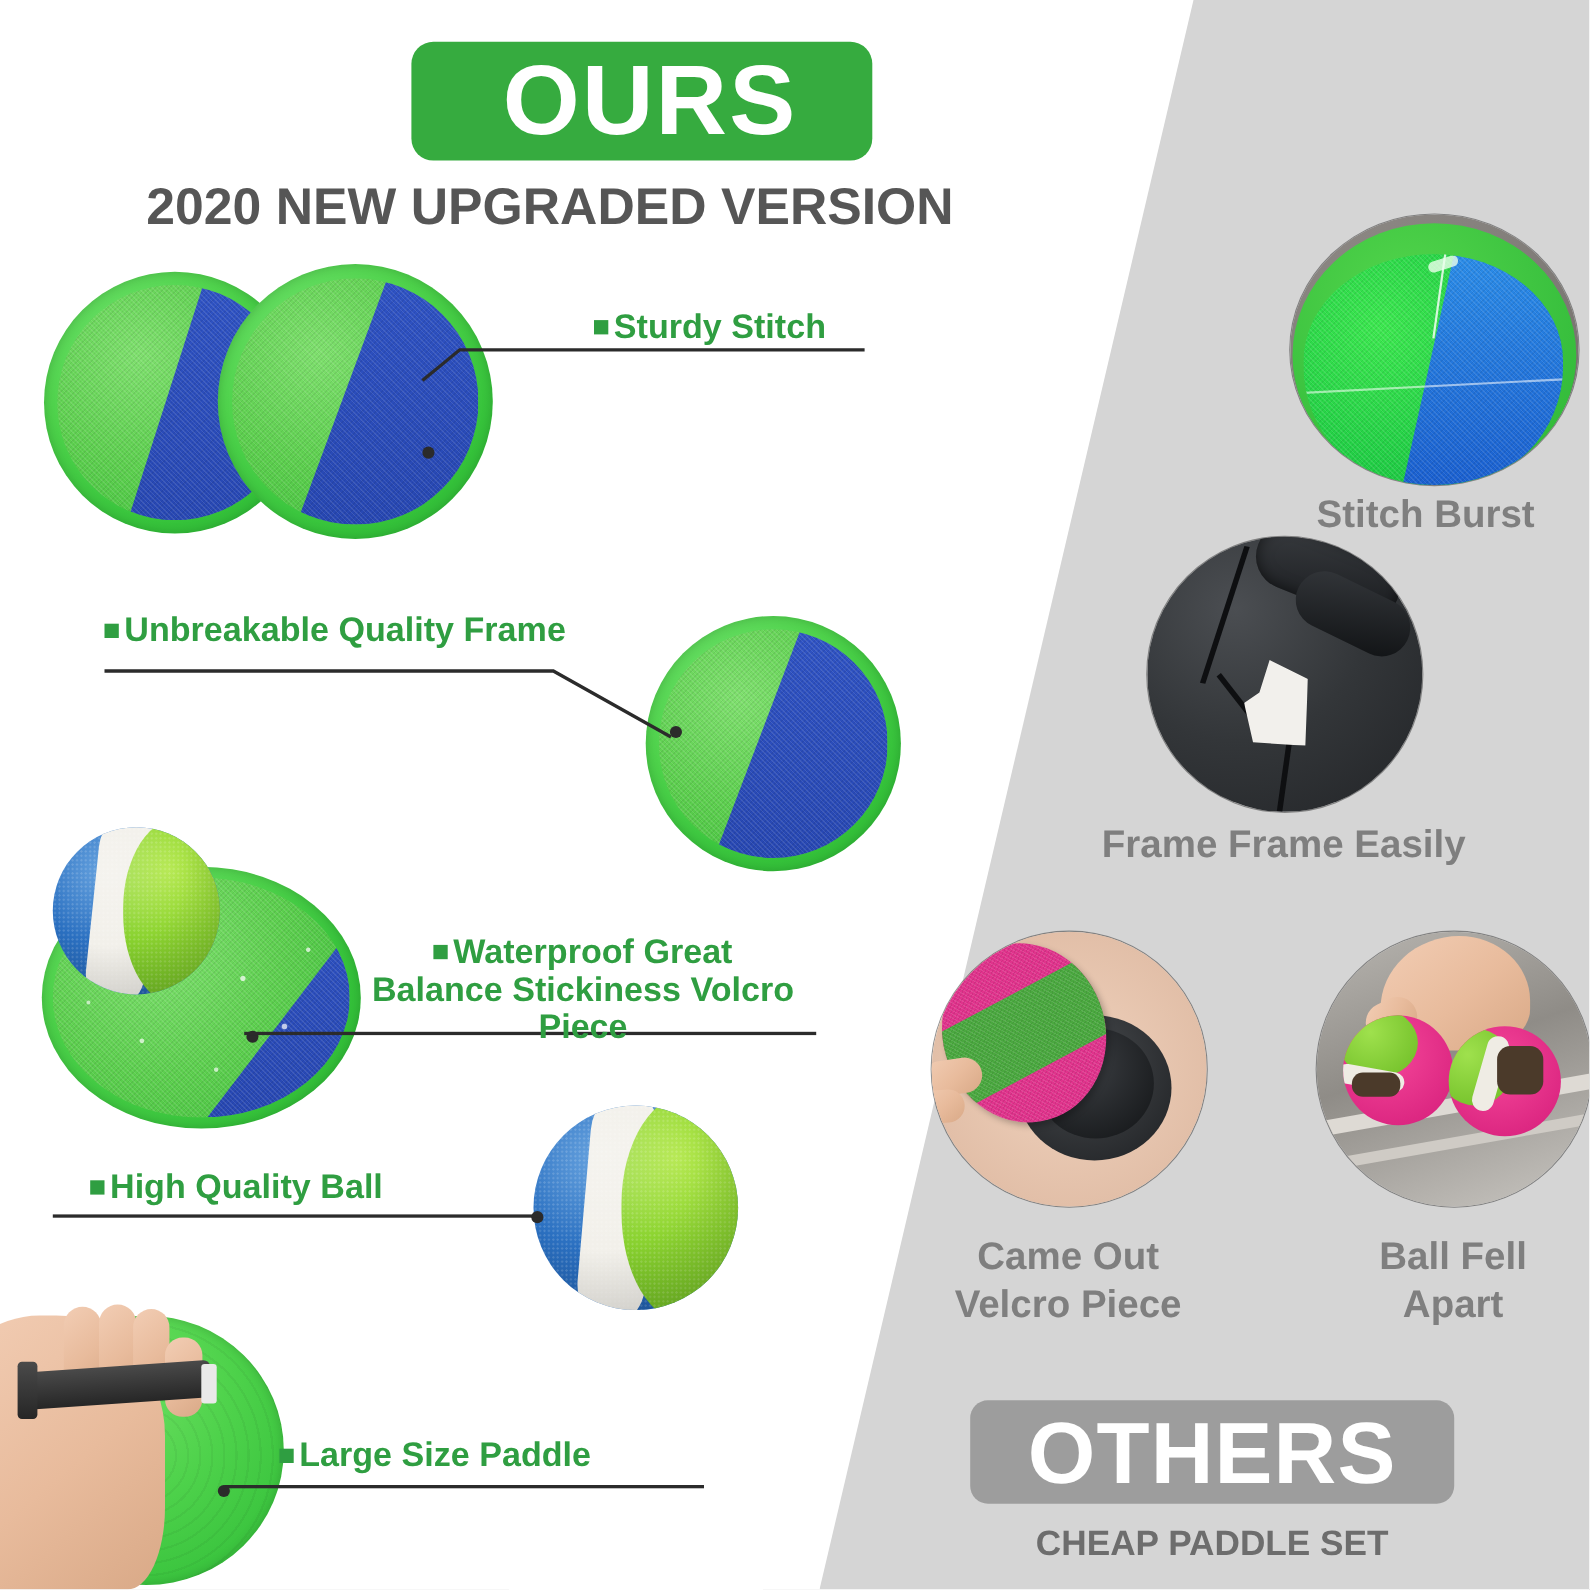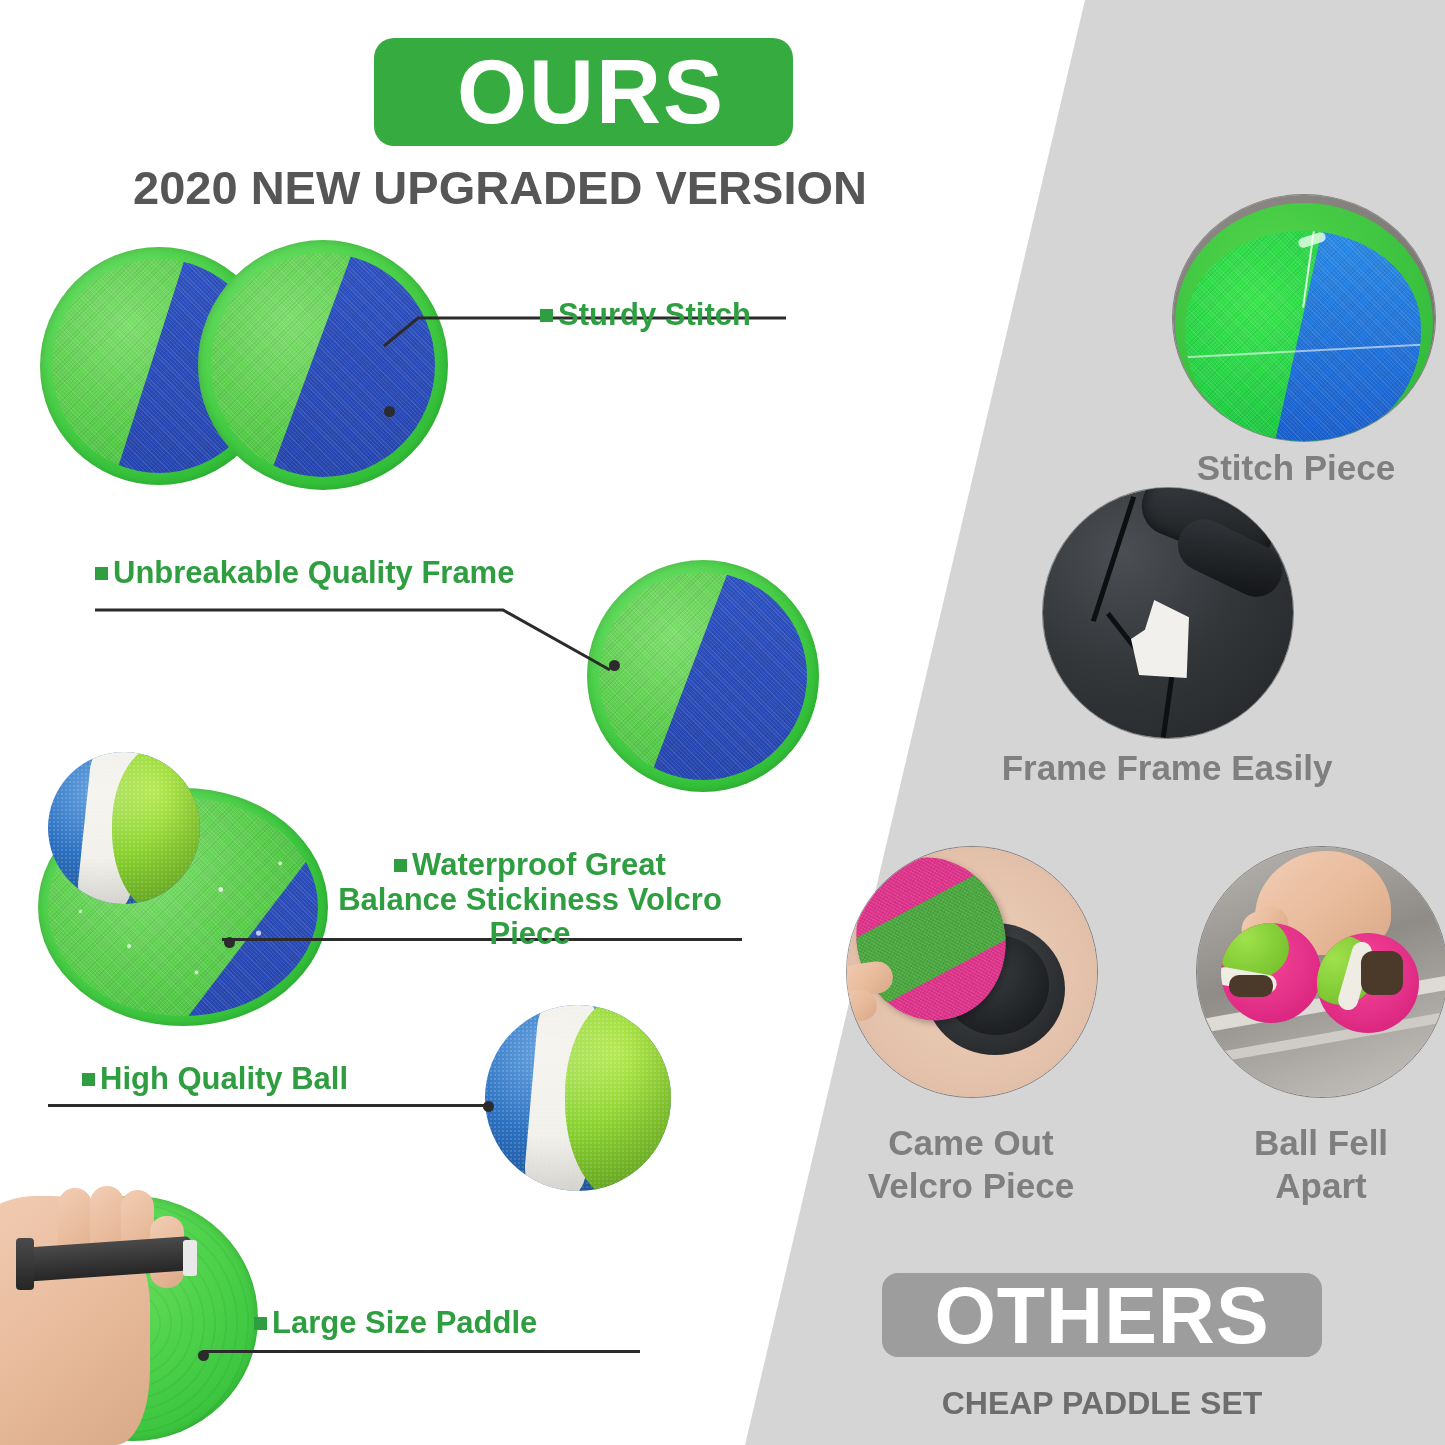--- a/index.html
+++ b/index.html
@@ -30,21 +30,21 @@
   .ours-badge span{
     color:#ffffff;font-size:90px;font-weight:bold;letter-spacing:2px;line-height:1;
   }
   .ours-sub{
     position:absolute;left:0;top:160px;width:1000px;text-align:center;
     color:#565656;font-size:47px;font-weight:bold;letter-spacing:0px;
   }
 
   
   .others-badge{
-    position:absolute;left:882px;top:1273px;width:440px;height:84px;
+    position:absolute;left:882px;top:1273px;width:440px;height:94px;
     background:#9d9d9d;border-radius:16px;
     display:flex;align-items:center;justify-content:center;
   }
   .others-badge span{
     color:#ffffff;font-size:79px;font-weight:bold;letter-spacing:1px;line-height:1;
   }
   .others-sub{
     position:absolute;left:862px;top:1385px;width:480px;text-align:center;
     color:#6d6d6d;font-size:32px;font-weight:bold;
   }
@@ -165,21 +165,21 @@
         <div class="texture"></div>
       </div>
       <div class="paddle-rim"></div>
     </div>
     <div class="dot" style="left:344px;top:166px;"></div>
   </div>
 
   <svg class="leader-diag" style="left:370px;top:300px;width:420px;height:50px;">
     <polyline points="14,46 48,18 416,18" fill="none" stroke="#2b2b2b" stroke-width="3"></polyline>
   </svg>
-  <div class="callout" style="left:540px;top:298px;">
+  <div class="callout" style="left:540px;top:280px;">
     <div class="txt"><span class="bullet"></span><span>Sturdy Stitch</span></div>
   </div>
 
   <div class="photo" style="left:587px;top:560px;width:232px;height:232px;">
     <div class="paddle" style="left:0;top:0;width:232px;height:232px;">
       <div class="paddle-face" style="left:12px;top:12px;width:208px;height:208px;">
         <div class="face-green"></div>
         <div class="face-blue" style="clip-path:polygon(62% 0, 100% 0, 100% 100%, 24% 100%);"></div>
         <div class="texture"></div>
       </div>
@@ -289,21 +289,21 @@
       <div style="position:absolute;inset:0;background:radial-gradient(circle at 30% 32%, #3ce84f 0%, #21cf45 55%, #13b83b 100%);"></div>
       <div style="position:absolute;inset:0;background:linear-gradient(180deg,#2a8ce8 0%,#1a5fd0 100%);
            clip-path:polygon(58% 0, 100% 0, 100% 100%, 38% 100%);"></div>
       <div class="texture"></div>
 
       <div style="position:absolute;left:0;top:56%;width:100%;height:2px;background:rgba(255,255,255,.55);transform:rotate(-3deg);"></div>
       <div style="position:absolute;left:52%;top:-4%;width:2px;height:40%;background:rgba(255,255,255,.8);transform:rotate(8deg);"></div>
       <div style="position:absolute;left:48%;top:2%;width:28px;height:10px;background:rgba(235,255,235,.8);border-radius:6px;transform:rotate(-18deg);"></div>
     </div>
   </div>
-  <div class="gl" style="left:1150px;top:447px;width:292px;">Stitch Piece</div>
+  <div class="gl" style="left:1150px;top:447px;width:292px;">Stitch Burst</div>
 
   <div class="circ" style="left:1042px;top:487px;width:250px;height:250px;">
     <div style="position:absolute;inset:0;background:radial-gradient(circle at 32% 26%, #4b4e52 0%, #333639 48%, #222427 100%);"></div>
 
     <div style="position:absolute;left:68px;top:6px;width:5px;height:130px;background:#0e0f11;transform:rotate(12deg) skewX(-6deg);"></div>
     <div style="position:absolute;left:84px;top:118px;width:5px;height:70px;background:#0e0f11;transform:rotate(-38deg);"></div>
     <div style="position:absolute;left:124px;top:160px;width:5px;height:90px;background:#0e0f11;transform:rotate(8deg);"></div>
 
     <div style="position:absolute;left:88px;top:112px;width:58px;height:78px;background:#f2f0ec;
          clip-path:polygon(40% 0, 100% 22%, 96% 100%, 14% 96%, 0 50%, 24% 38%);"></div>

